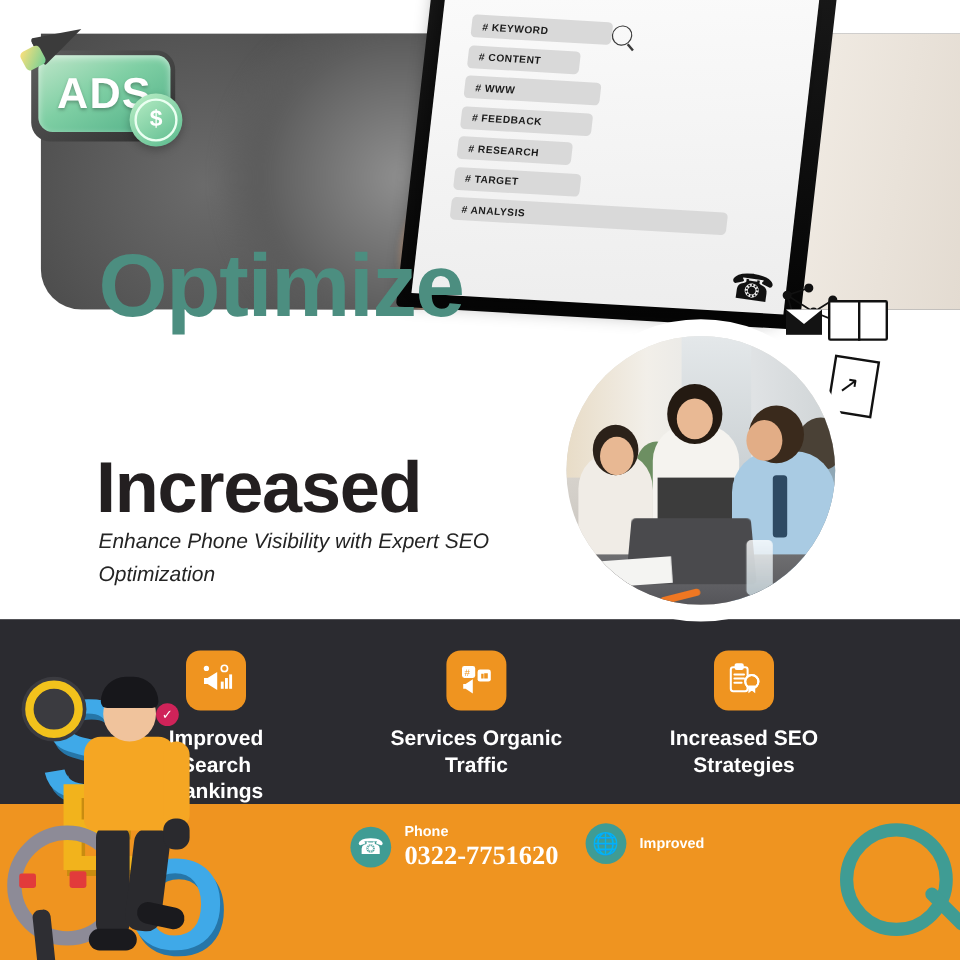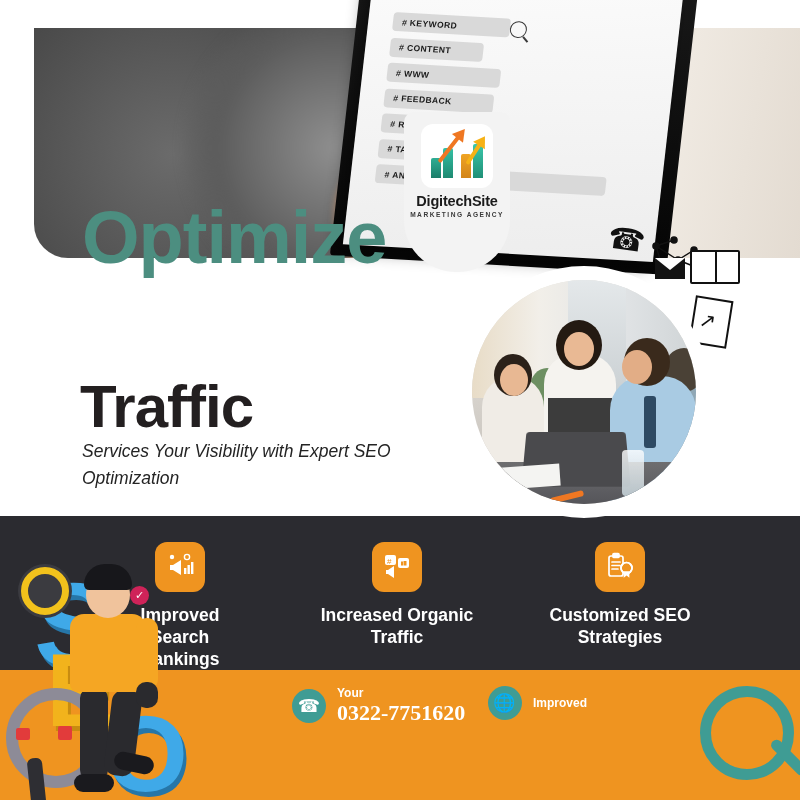--- a/index.html
+++ b/index.html
@@ -220,39 +220,39 @@
           <circle cx="50" cy="32" r="3"></circle>
           <circle cx="14" cy="30" r="3"></circle>
       <path d="M8 10 L26 4 M8 10 L30 24 M30 24 L46 14 M30 24 L50 32 M8 10 L14 30" stroke-width="1.4" fill="none"></path>
     </g>
       </svg>
   </div>
   <div class="ov ov-mail"></div>
   <div class="ov ov-book"></div>
   <div class="ov ov-doc"></div>
 
-
-  <div class="logo-shield">
-    <div class="logo-mark">
-      <div class="bar bar1"></div>
-        <div class="bar bar2"></div>
-      <div class="bar bar3"></div>
-        <div class="bar bar4"></div>
-      <div class="arr arr-o"></div>
-        <div class="arr arr-y"></div>
-    </div>
-    <div class="logo-name">DigitechSite</div>
-    <div class="logo-sub">MARKETING AGENCY</div>
-  </div>
+  <div class="ads-badge">
+    <div class="ads-board-back"></div>
+    <div class="ads-board"></div>
+    <div class="ads-text">ADS</div>
+    <div class="ads-horn">
+      <div class="ads-horn-cone"></div>
+        <div class="ads-horn-tip"></div>
+    </div>
+    <div class="ads-coin">
+      <div class="ads-coin-in">$</div>
+    </div>
+  </div>
+
 
   <div class="h-teal">
     <span class="l2">Optimize</span>
   </div>
-  <div class="h-dark">Traffic</div>
-  <div class="tagline">Services Your Visibility with Expert SEO Optimization</div>
+  <div class="h-dark">Increased</div>
+  <div class="tagline">Enhance Phone Visibility with Expert SEO Optimization</div>
 
   <div class="team-ring"></div>
   <div class="team-photo">
     <div class="tp-wall"></div>
       <div class="tp-win"></div>
       <div class="tp-plant"></div>
     <div class="tp-p1"></div>
       <div class="tp-p1h"></div>
       <div class="tp-p1f"></div>
     <div class="tp-p2"></div>
@@ -293,35 +293,35 @@
       <div class="feat-icon">
         <svg width="30" height="30" viewBox="0 0 30 30" fill="#fff">
           <rect x="3" y="3" width="11" height="10" rx="2"></rect>
             <rect x="16" y="6" width="11" height="10" rx="2"></rect>
           <path d="M4 18v4h2l6 4V14l-6 4H4z"></path>
           <text x="5" y="11.5" font-size="8" fill="#ef9420" font-family="Liberation Sans">#</text>
           <path d="M19 9.5h2v4h-2z" fill="#ef9420"></path>
             <path d="M21.5 9h3v4.5h-3z" fill="#ef9420"></path>
         </svg>
       </div>
-      <div class="feat-label">Increased Organic Traffic</div>
+      <div class="feat-label">Services Organic Traffic</div>
     </div>
 
     <div class="feat f3">
       <div class="feat-icon">
         <svg width="30" height="30" viewBox="0 0 30 30" fill="none" stroke="#fff" stroke-width="1.7">
           <rect x="4" y="4" width="14" height="20" rx="2"></rect>
             <rect x="8" y="1.5" width="6" height="4" rx="1" fill="#fff"></rect>
           <path d="M7 10h8M7 13.5h8M7 17h6" stroke-linecap="round"></path>
           <circle cx="21.5" cy="16" r="5.5" fill="#ef9420"></circle>
             <circle cx="21.5" cy="16" r="5.5"></circle>
           <path d="M19.5 24l2-1.6 2 1.6v-4h-4z" fill="#fff"></path>
         </svg>
       </div>
-      <div class="feat-label">Customized SEO Strategies</div>
+      <div class="feat-label">Increased SEO Strategies</div>
     </div>
   </div>
 
   <div class="char">
     <div class="seo-s">S</div>
     <div class="seo-e">E</div>
     <div class="seo-o">O</div>
     <div class="gear">
         <div class="gear-in"></div>
       </div>
@@ -337,21 +337,21 @@
       <div class="body-arm"></div>
       <div class="body-hand"></div>
     <div class="body-head"></div>
       <div class="body-hair"></div>
   </div>
 
   <div class="footer">
     <div class="contact c1">
       <div class="c-ic">☎</div>
       <div>
-        <div class="c-lab">Your</div>
+        <div class="c-lab">Phone</div>
         <div class="c-val">0322-7751620</div>
       </div>
     </div>
     <div class="contact c2">
       <div class="c-ic">🌐</div>
       <div>
         <div class="c-lab">Improved</div>
       </div>
     </div>
   </div>

